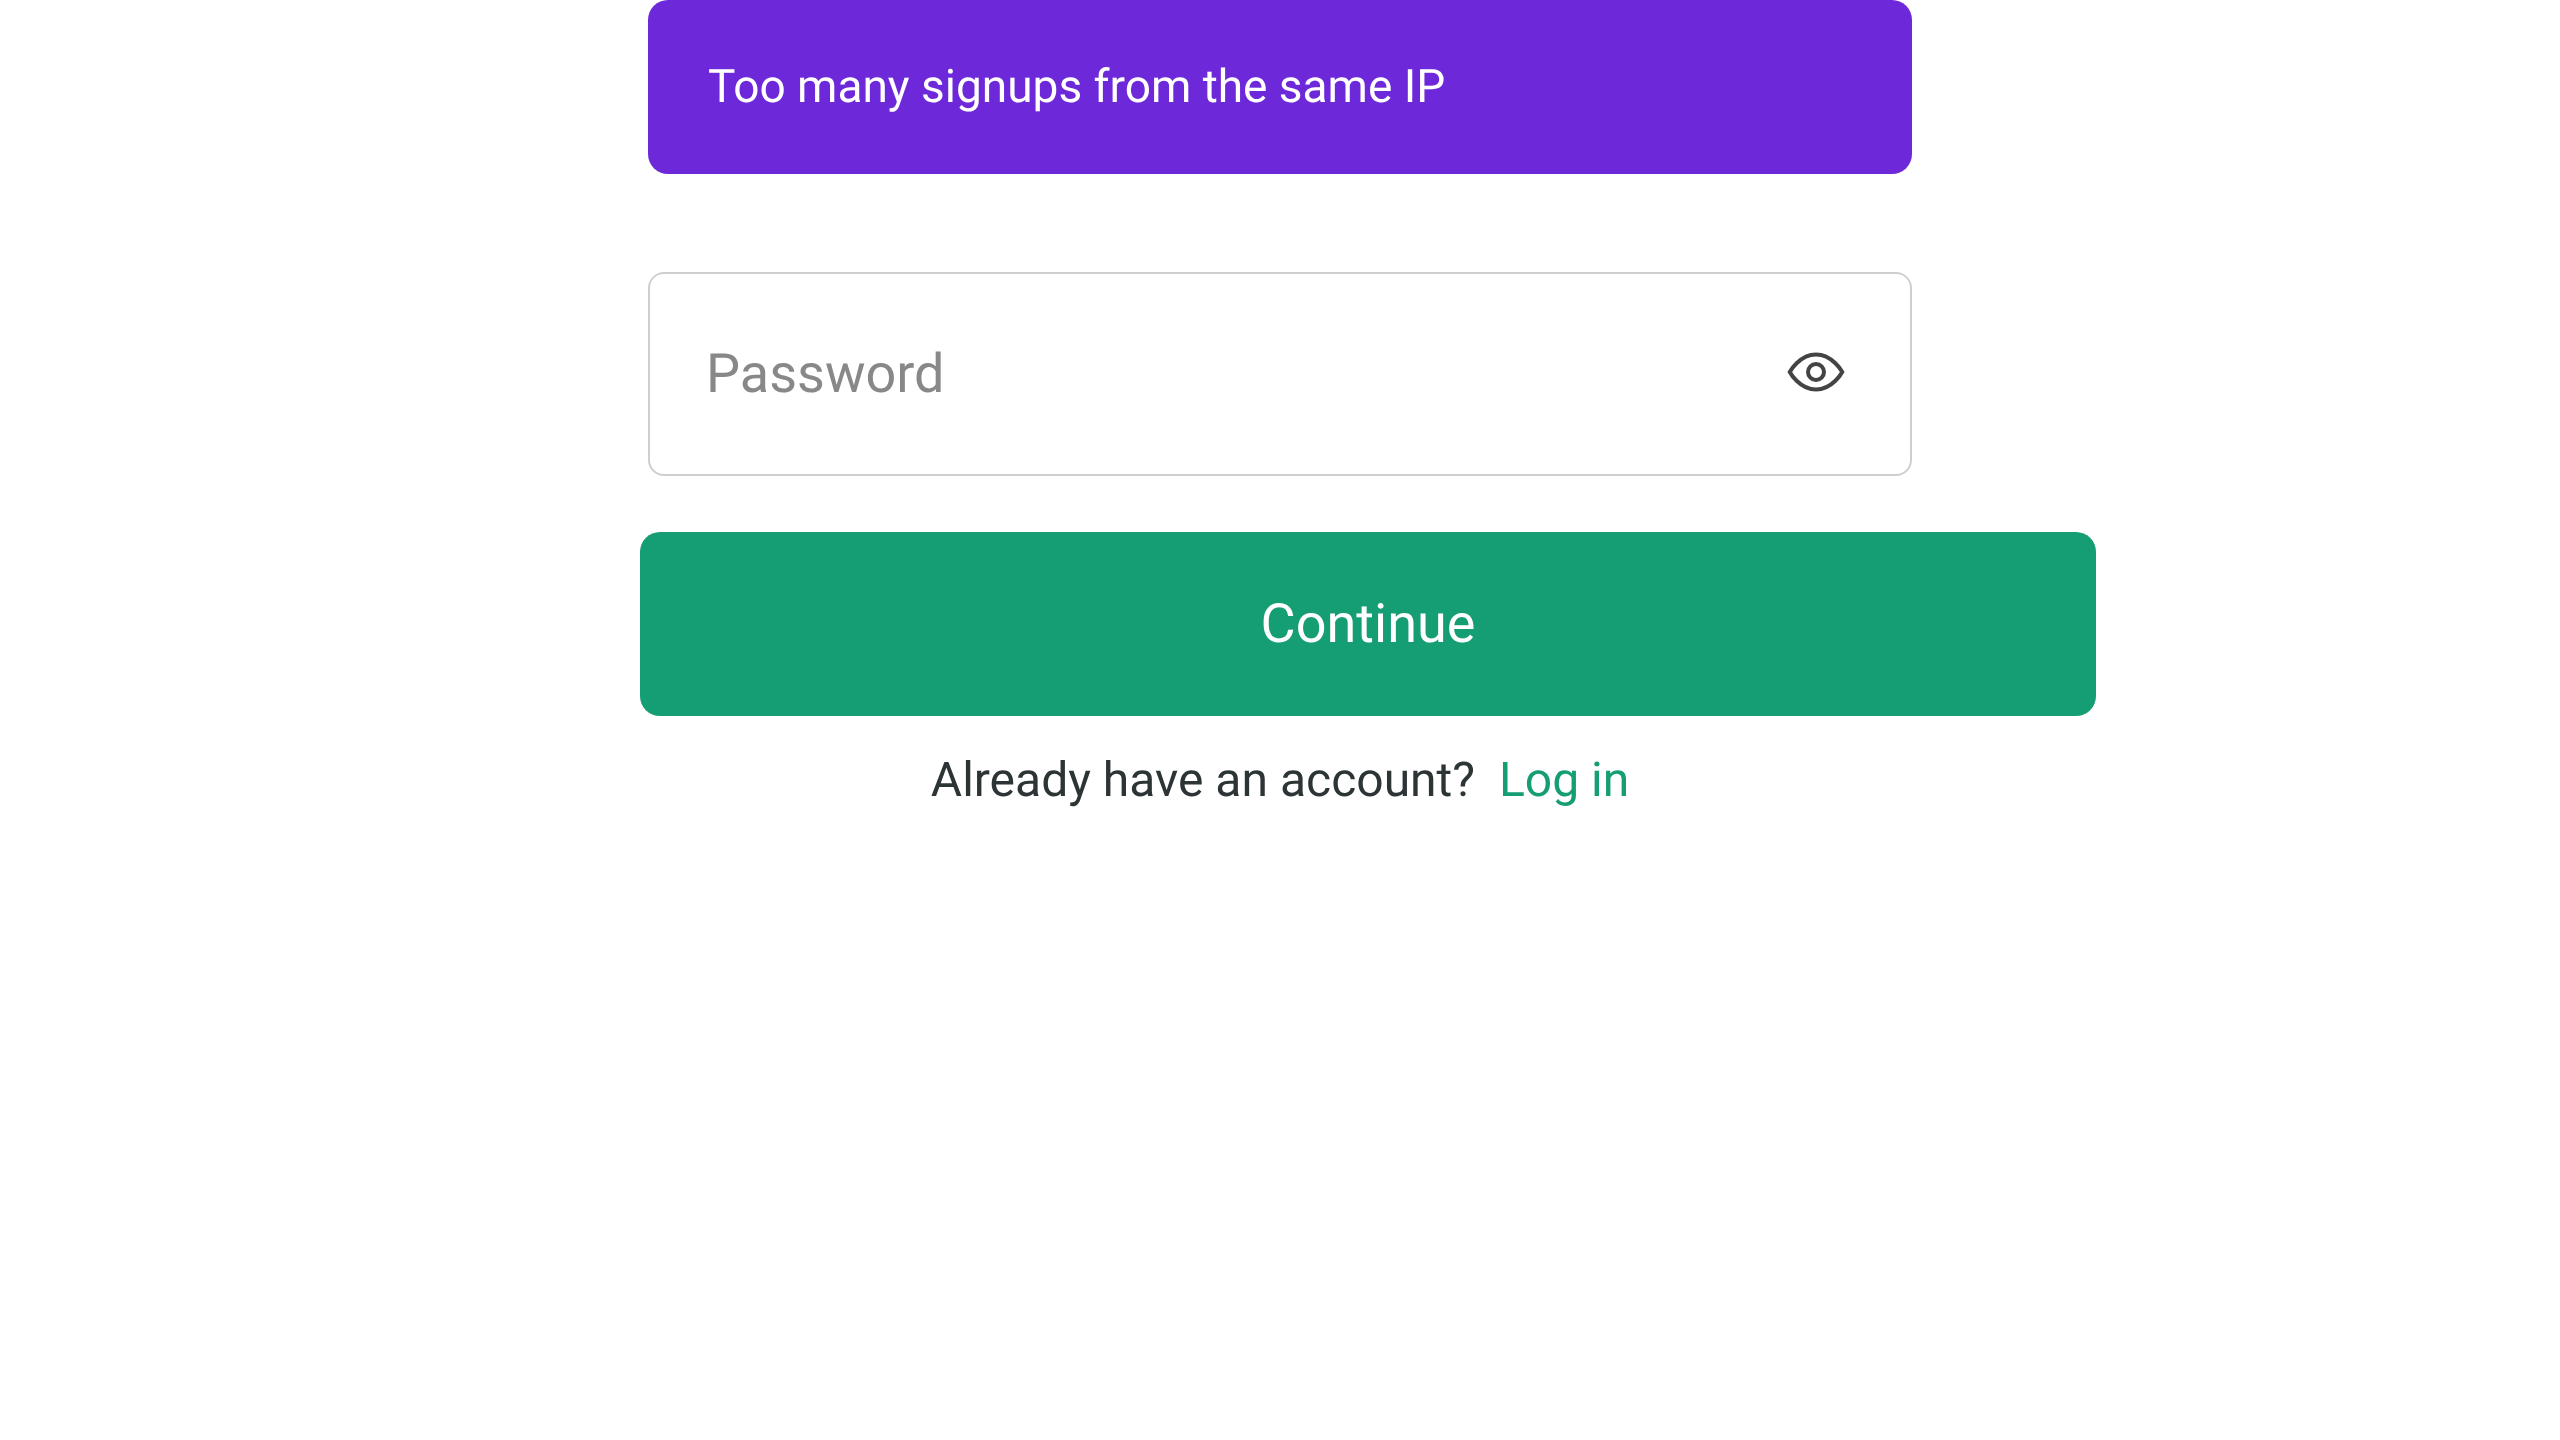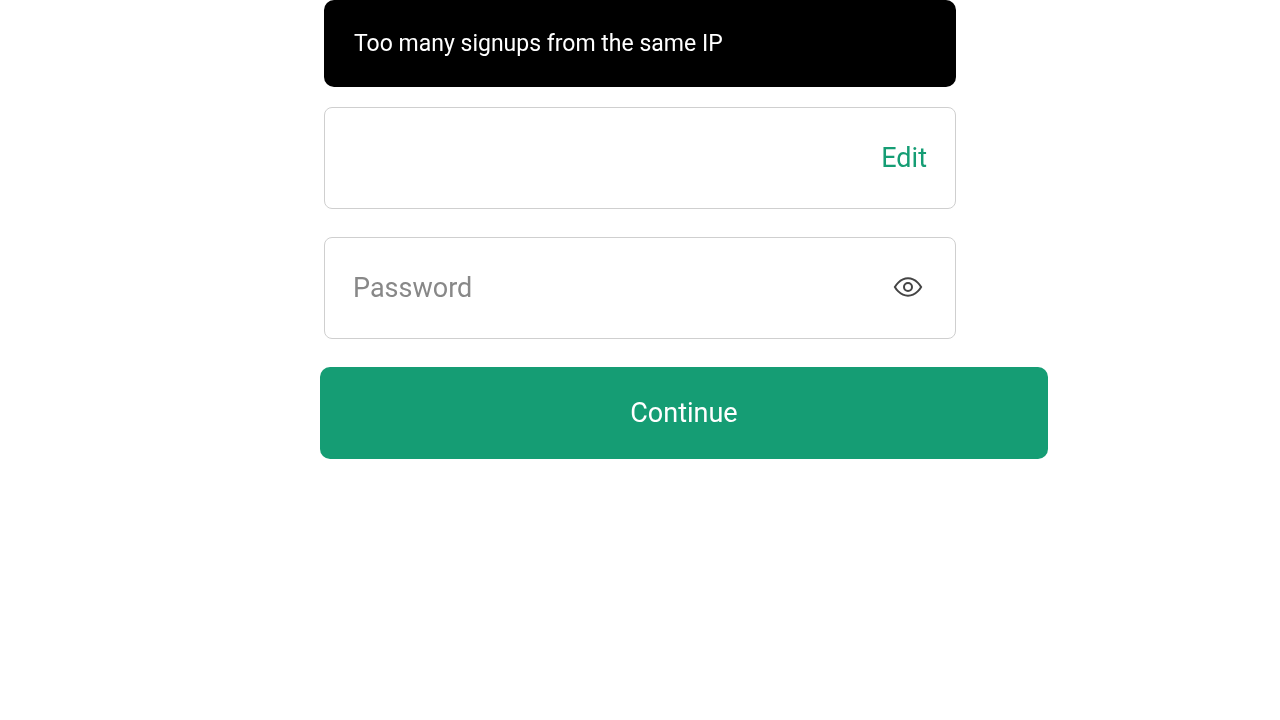--- a/index.html
+++ b/index.html
@@ -22,28 +22,28 @@
     .page-title {
       font-size: 52px;
       font-weight: 700;
       color: #2d3436;
       text-align: center;
       letter-spacing: -0.5px;
       margin-bottom: 62px;
       margin-top: 4px;
     }
     .alert-error {
-      background: #000000;
+      background: #6d28d9;
       color: #ffffff;
       font-size: 23px;
       font-weight: 400;
       padding: 30px 30px;
       border-radius: 10px;
       width: 632px;
-      margin: 0 auto 20px auto;
+      margin: 0 auto 49px auto;
     }
     .field-box {
       border: 1px solid #cfcfcf;
       border-radius: 8px;
       width: 632px;
       margin: 0 auto 28px auto;
       height: 102px;
       display: flex;
       align-items: center;
       padding: 0 28px;
@@ -114,31 +114,32 @@
       margin-left: 6px;
     }
   </style>
 </head>
 <body>
 
 <div class="container">
 
   <div class="alert-error">Too many signups from the same IP</div>
 
-  <div class="field-box email-box">
-    <button class="edit-link">Edit</button>
-  </div>
 
   <div class="field-box">
     <input type="password" class="password-input" placeholder="Password" style="">
     <button class="eye-button">
       <span>
         <svg class="eye-icon-svg" viewBox="0 0 24 24" fill="none" stroke="#444" stroke-width="1.6">
           <path d="M1.5 12s3.8-7 10.5-7 10.5 7 10.5 7-3.8 7-10.5 7S1.5 12 1.5 12z"></path>
           <circle cx="12" cy="12" r="3.2"></circle>
         </svg>
       </span>
     </button>
   </div>
 
   <button class="continue-button">Continue</button>
 
+  <div class="footer-row">
+    <span>Already have an account?</span>
+    <a class="login-link">Log in</a>
+  </div>
 </div>
 
 </body></html>

